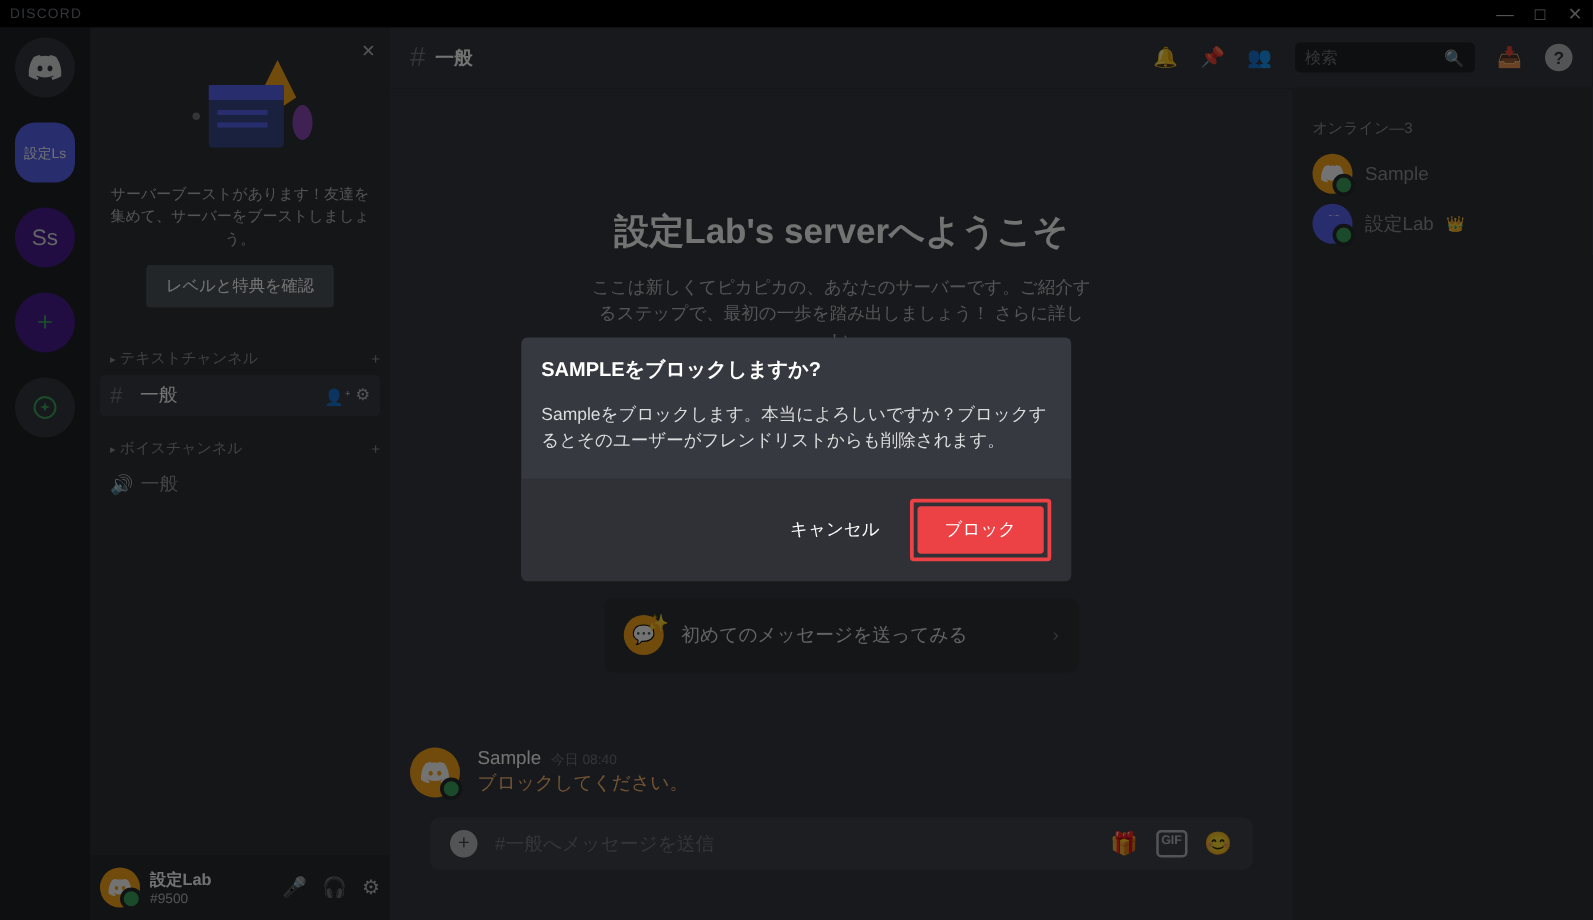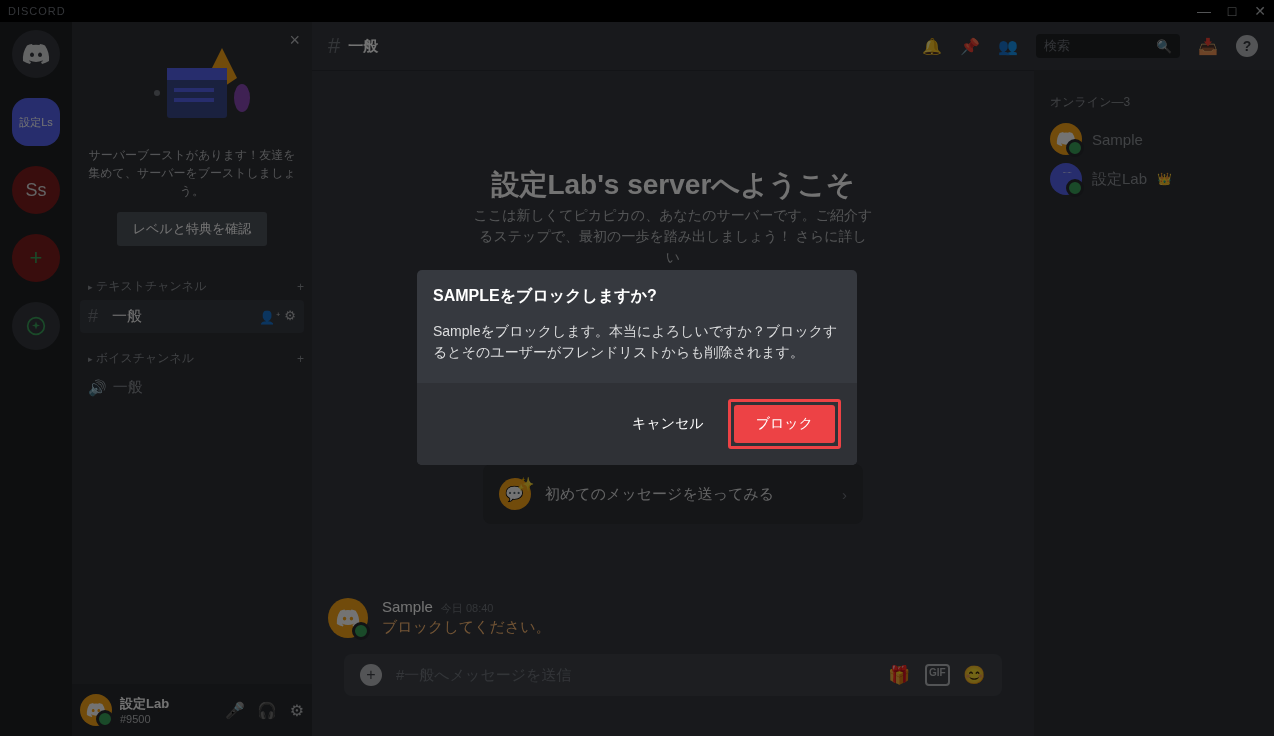--- a/index.html
+++ b/index.html
@@ -3,21 +3,21 @@
 <meta charset="utf-8">
 <style>
 *{margin:0;padding:0;box-sizing:border-box;font-family:"Hiragino Kaku Gothic ProN","Meiryo",sans-serif}
 body{width:1274px;height:736px;background:#000;overflow:hidden;position:relative;color:#dcddde}
 .titlebar{height:22px;background:#000;display:flex;align-items:center;padding:0 8px}
 .discord-wordmark{color:#72767d;font-size:11px;font-weight:400;letter-spacing:1px}
 .window-controls{position:absolute;right:0;top:0;display:flex;height:22px}
 .window-btn{width:28px;height:22px;display:flex;align-items:center;justify-content:center;color:#b9bbbe;font-size:14px}
 .app{display:flex;height:714px;background:#202225}
 .guilds{width:72px;background:#202225;display:flex;flex-direction:column;align-items:center;padding-top:8px;gap:20px}
-.guild-pill{width:48px;height:48px;border-radius:50%;background:#7f1d1d;display:flex;align-items:center;justify-content:center;color:#dcddde;font-size:18px}
+.guild-pill{width:48px;height:48px;border-radius:50%;background:#4c1d95;display:flex;align-items:center;justify-content:center;color:#dcddde;font-size:18px}
 .guild-pill.dm{background:#36393f}
 .guild-pill.selected{border-radius:16px;background:#5865f2;color:#fff;font-size:11px}
 .guild-pill.add{color:#3ba55c;font-size:22px}
 .guild-pill.explore{background:#36393f;color:#3ba55c}
 .sidebar{width:240px;background:#2f3136;display:flex;flex-direction:column}
 .server-header{height:48px;padding:0 16px;display:flex;align-items:center;justify-content:space-between;box-shadow:0 1px 0 rgba(4,4,5,.2)}
 .server-name{font-size:15px;font-weight:600;color:#fff}
 .boost-box{padding:16px;text-align:center;position:relative}
 .boost-close{position:absolute;right:12px;top:8px;color:#b9bbbe;font-size:18px}
 .boost-img{width:160px;height:100px;margin:0 auto 8px;position:relative}
@@ -36,21 +36,21 @@
 .user-btns{display:flex;gap:12px;color:#b9bbbe}
 .main{flex:1;background:#36393f;display:flex;flex-direction:column}
 .chat-header{height:48px;display:flex;align-items:center;padding:0 16px;box-shadow:0 1px 0 rgba(4,4,5,.2)}
 .hash{color:#72767d;font-size:22px;margin-right:8px}
 .channel-title{font-size:15px;font-weight:600;color:#fff;flex:1}
 .header-icons{display:flex;gap:18px;color:#b9bbbe;align-items:center}
 .search-box{background:#202225;border-radius:4px;padding:3px 8px;width:144px;display:flex;align-items:center;color:#72767d;font-size:13px}
 .chat-body{flex:1;display:flex}
 .messages{flex:1;padding:16px;display:flex;flex-direction:column}
 .welcome{text-align:center;margin-top:80px}
-.welcome-title{font-size:28px;font-weight:700;color:#fff;margin-bottom:1px}
+.welcome-title{font-size:28px;font-weight:700;color:#fff;margin-bottom:15px}
 .welcome-sub{font-size:14px;color:#b9bbbe;line-height:1.5;max-width:400px;margin:0 auto}
 .action-card{width:380px;margin:16px auto;background:#2f3136;border-radius:8px;padding:14px 16px;display:flex;align-items:center;gap:14px;color:#dcddde;font-size:15px}
 .action-card .chev{margin-left:auto;color:#72767d}
 .msg{display:flex;gap:14px;margin-top:auto;margin-bottom:12px;padding:4px 0}
 .msg .avatar{width:40px;height:40px}
 .msg-body{flex:1}
 .msg-head{display:flex;gap:8px;align-items:baseline}
 .msg-author{font-size:15px;font-weight:500;color:#fff}
 .msg-time{font-size:11px;color:#72767d}
 .msg-text{font-size:15px;color:#fdba74;margin-top:2px}

